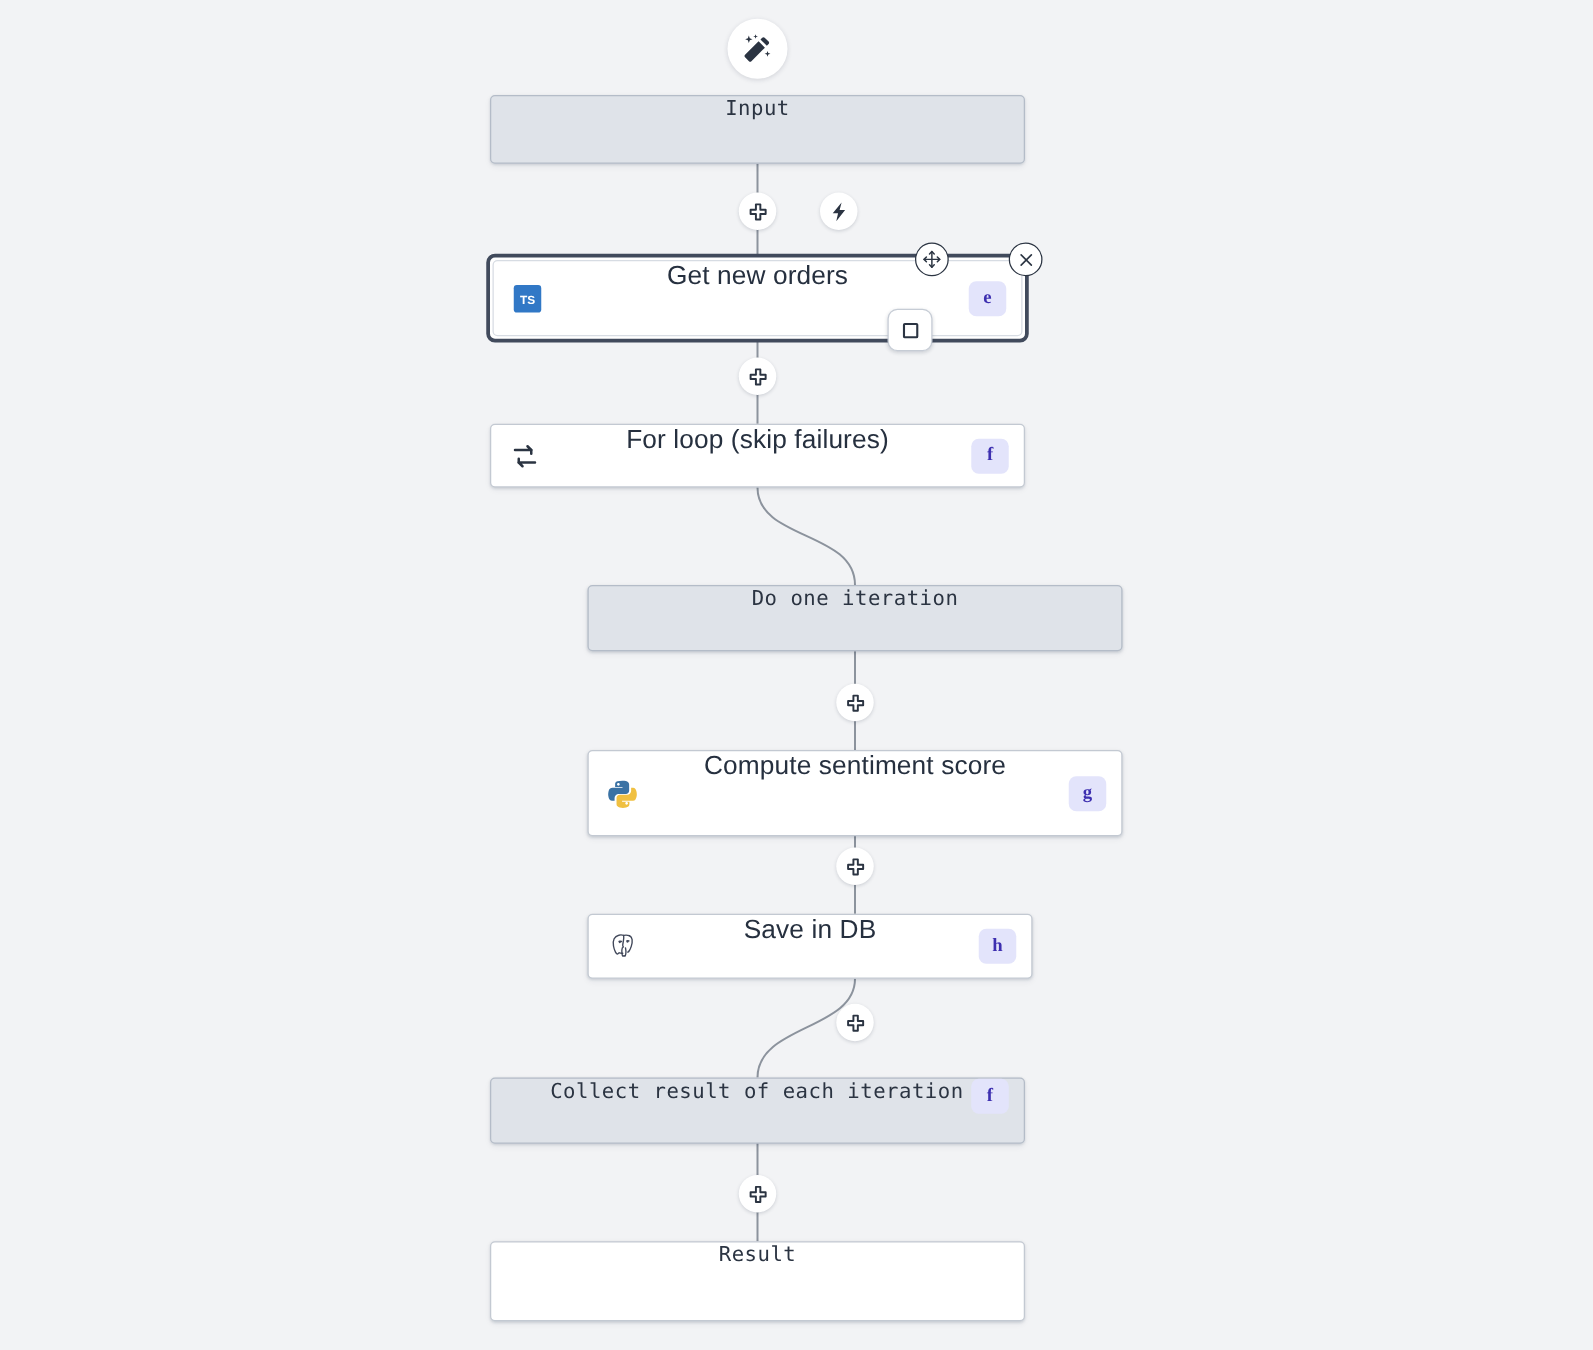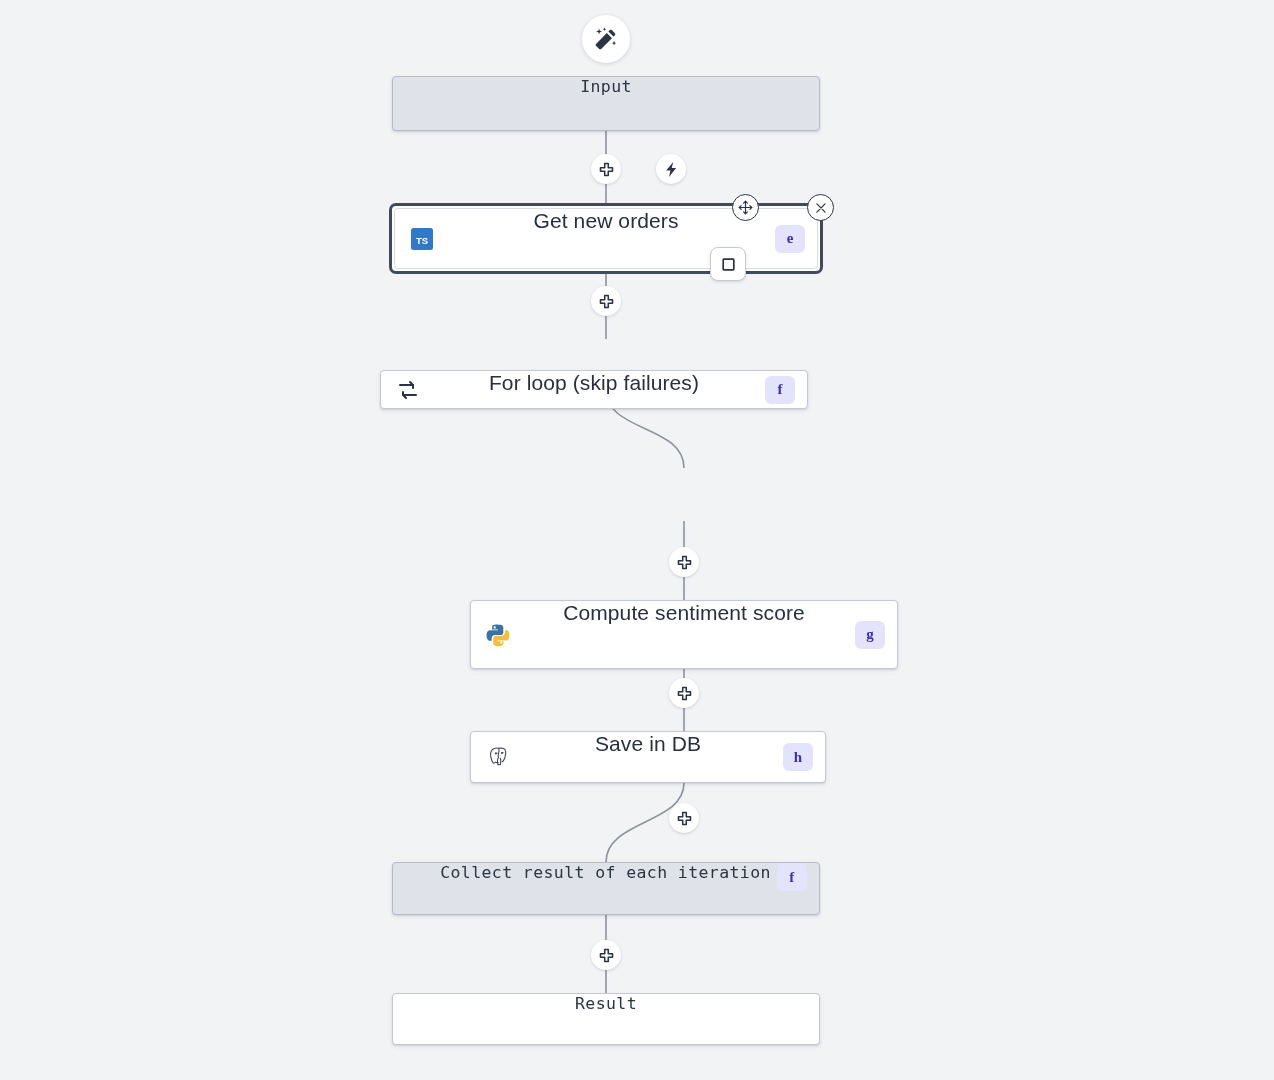--- a/index.html
+++ b/index.html
@@ -261,33 +261,36 @@
   </div>
 
   <div class="edge-btn" style="left:591px; top:286px;">
     <span>
       <svg width="17" height="17" viewBox="0 0 24 24" fill="none" stroke="#2b3442" stroke-width="2.2" stroke-linejoin="round">
         <path d="M9.5 3.5h5v6h6v5h-6v6h-5v-6h-6v-5h6z"></path>
       </svg>
     </span>
   </div>
 
-  <div class="node white" style="left:380px; top:339px; width:428px; height:39px;margin-top:31px;">
+  <div class="node white" style="left:392px; top:339px; width:428px; height:51px;">
     <span class="node-icon">
       <svg width="24" height="24" viewBox="0 0 24 24" fill="none" stroke="#2b3442" stroke-width="2" stroke-linecap="round" stroke-linejoin="round">
         <path d="M4 7h13l-3-3"></path>
         <path d="M17 7v3"></path>
         <path d="M20 17H7l3 3"></path>
         <path d="M7 17v-3"></path>
       </svg>
     </span>
     <span class="node-label">For loop (skip failures)</span>
     <span class="badge">f</span>
   </div>
 
+  <div class="node grey" style="left:470px; top:468px; width:428px; height:53px;">
+    <span class="node-label mono">Do one iteration</span>
+  </div>
 
   <div class="edge-btn" style="left:669px; top:547px;">
     <span>
       <svg width="17" height="17" viewBox="0 0 24 24" fill="none" stroke="#2b3442" stroke-width="2.2" stroke-linejoin="round">
         <path d="M9.5 3.5h5v6h6v5h-6v6h-5v-6h-6v-5h6z"></path>
       </svg>
     </span>
   </div>
 
   <div class="node white" style="left:470px; top:600px; width:428px; height:69px;">
@@ -343,17 +346,17 @@
   </div>
 
   <div class="edge-btn" style="left:591px; top:940px;">
     <span>
       <svg width="17" height="17" viewBox="0 0 24 24" fill="none" stroke="#2b3442" stroke-width="2.2" stroke-linejoin="round">
         <path d="M9.5 3.5h5v6h6v5h-6v6h-5v-6h-6v-5h6z"></path>
       </svg>
     </span>
   </div>
 
-  <div class="node white" style="left:392px; top:993px; width:428px; height:52px;">
+  <div class="node white" style="left:392px; top:993px; width:428px; height:64px;">
     <span class="node-label mono">Result</span>
   </div>
 
 </div>
 
 </body></html>

